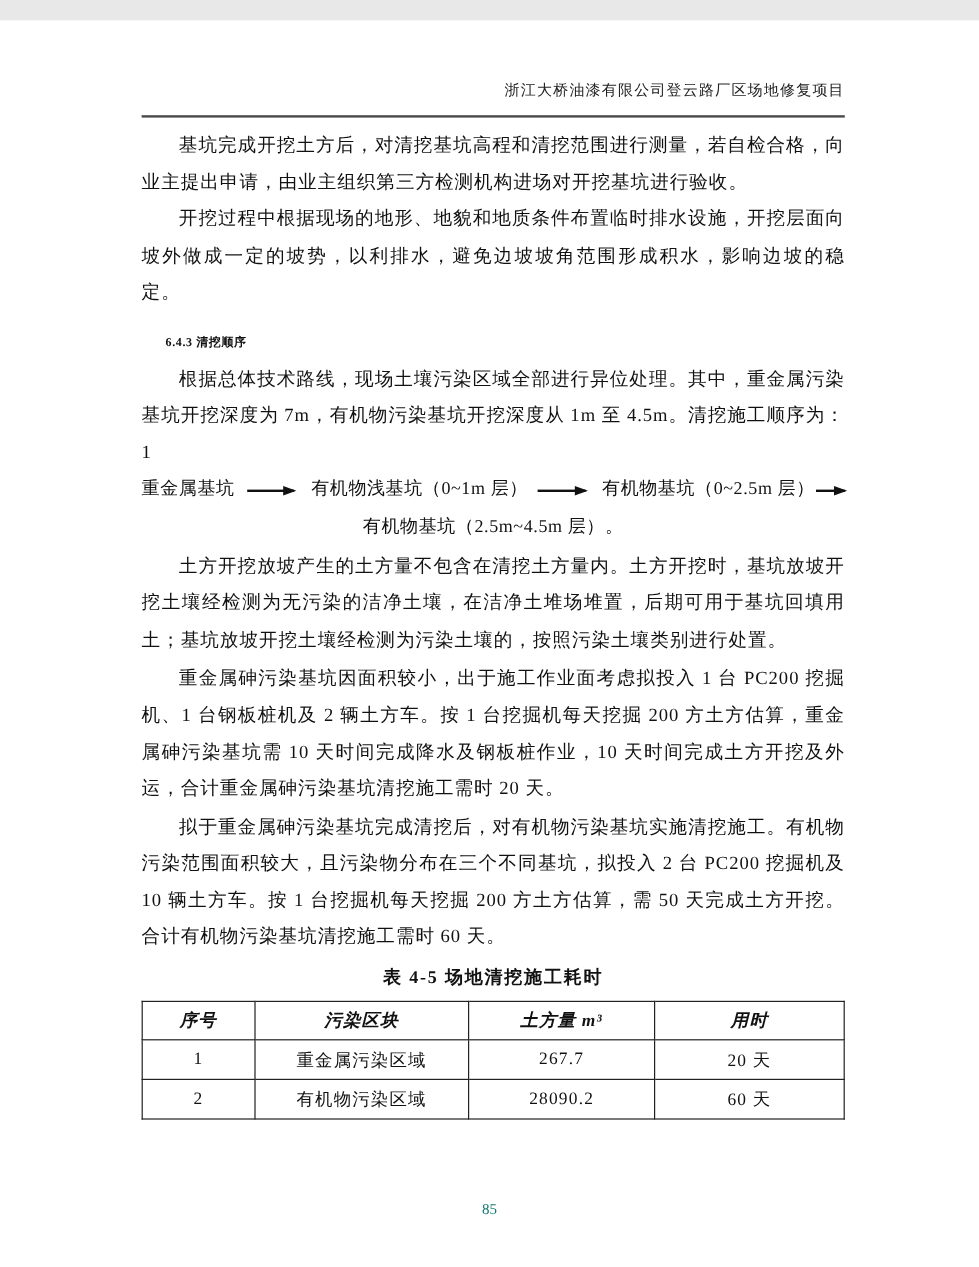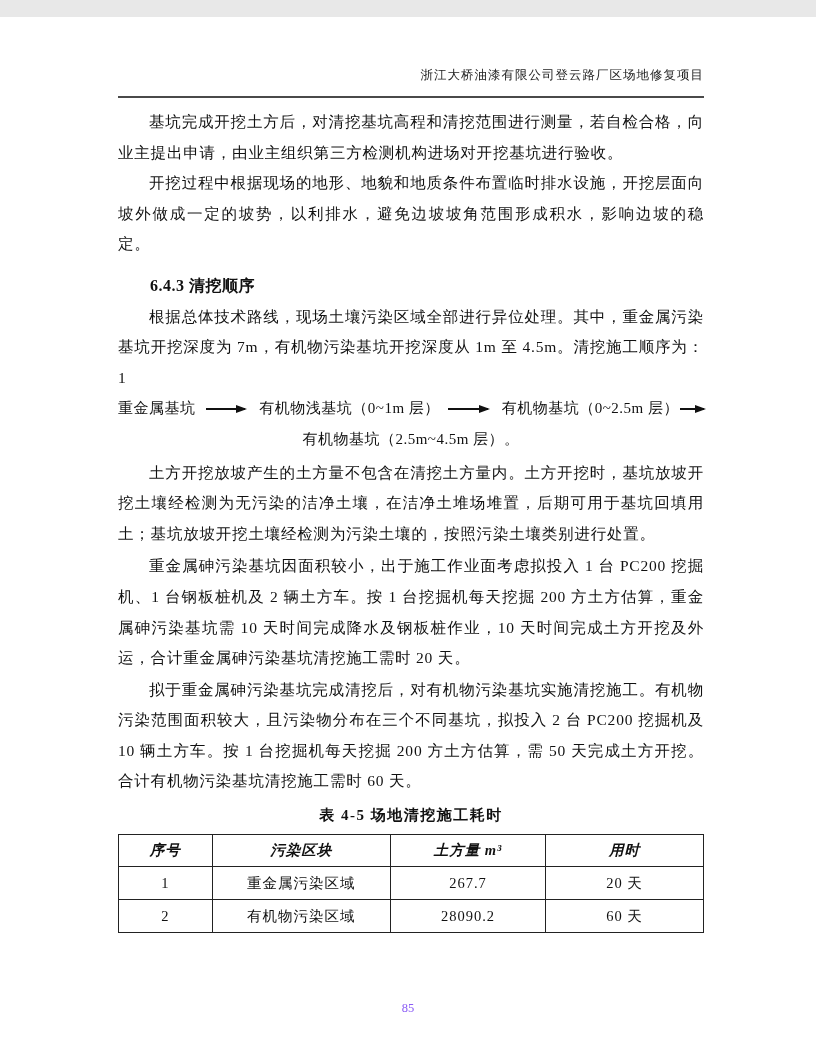--- a/index.html
+++ b/index.html
@@ -29,21 +29,21 @@
     line-height:30.6px;
     letter-spacing:0.8px;
     text-align:justify;
     text-indent:2em;
   }
   .para.m3 { margin-top:3px; }
   .para.m2 { margin-top:2px; }
   .para.m1 { margin-top:1px; }
   .section-heading {
     margin:11px 0 0 0;
-    font-size:16px;
+    font-size:10px;
     line-height:30.6px;
     font-weight:bold;
     text-indent:2em;
     letter-spacing:0.5px;
   }
   .flow-line1 {
     display:flex;
     align-items:flex-start;
     font-size:15px;
     line-height:30.6px;
@@ -98,21 +98,21 @@
     letter-spacing:1px;
   }
   table.schedule thead th { height:31px; font-weight:bold;font-style:italic; }
   table.schedule tbody td { height:32px; font-weight:normal; }
   .page-footer {
     position:absolute;
     top:984px; left:0;
     width:100%;
     text-align:center;
     font-size:12.5px;
-    color:#8b5cf6;
+    color:#0f766e;
   }
 </style>
 </head>
 <body>
 
 <div class="page">
 
   <div class="running-header">浙江大桥油漆有限公司登云路厂区场地修复项目</div>
 
   <div class="main">

